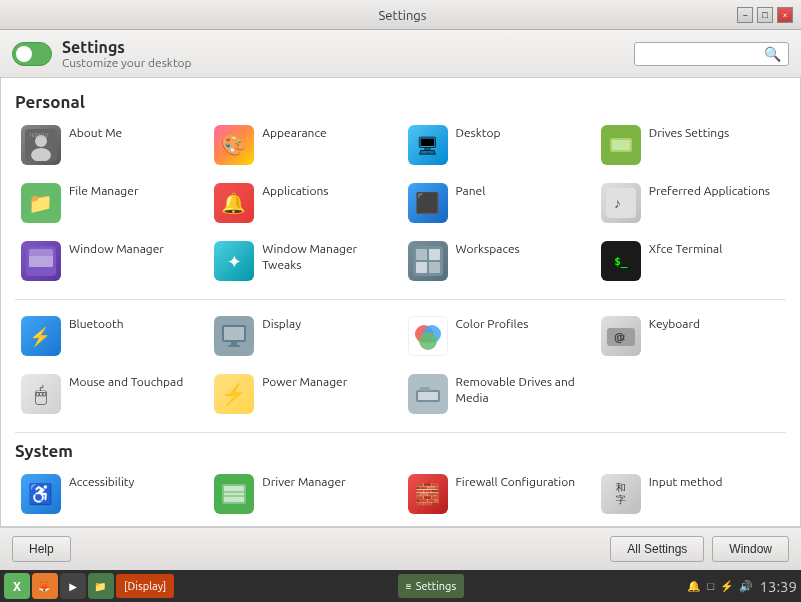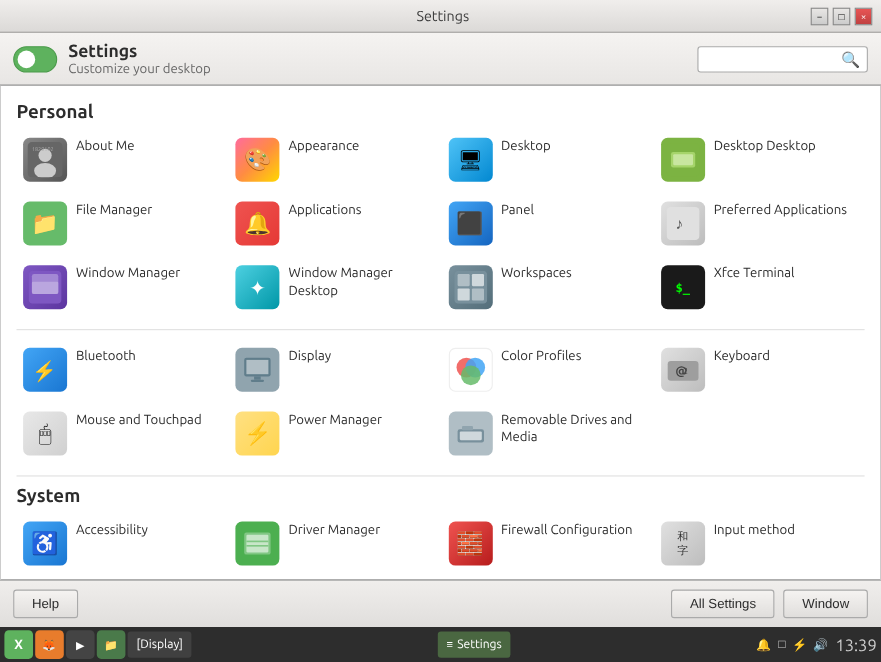--- a/index.html
+++ b/index.html
@@ -185,21 +185,21 @@
       width: 26px;
       height: 26px;
       border-radius: 4px;
       display: flex;
       align-items: center;
       justify-content: center;
       font-size: 14px;
       cursor: pointer;
     }
     .taskbar-app {
-      background: #404040;
+      background: #c2410c;
       border-radius: 3px;
       padding: 2px 8px;
       font-size: 11px;
       color: white;
       cursor: pointer;
       display: flex;
       align-items: center;
       gap: 4px;
       height: 24px;
     }
@@ -277,21 +277,21 @@
       <div class="settings-item">
         <div>
           <div style="width:40px;height:40px;background:#7cb342;border-radius:6px;display:flex;align-items:center;justify-content:center;">
             <svg width="30" height="30" viewBox="0 0 30 30">
               <rect width="30" height="30" rx="4" fill="#7cb342"></rect>
               <rect x="4" y="8" width="22" height="14" rx="2" fill="#a5d46a"></rect>
               <rect x="6" y="10" width="18" height="10" rx="1" fill="#c8e6a0"></rect>
             </svg>
           </div>
         </div>
-        <span class="item-label">Desktop Desktop</span>
+        <span class="item-label">Drives Settings</span>
       </div>
       <div class="settings-item">
         <div>
           <div style="width:40px;height:40px;background:#66bb6a;border-radius:6px;display:flex;align-items:center;justify-content:center;font-size:20px;">📁</div>
         </div>
         <span class="item-label">File Manager</span>
       </div>
       <div class="settings-item">
         <div>
           <div style="width:40px;height:40px;background:linear-gradient(135deg,#ef5350,#e53935);border-radius:6px;display:flex;align-items:center;justify-content:center;font-size:20px;color:white;">🔔</div>
@@ -324,21 +324,21 @@
               <rect x="3" y="10" width="24" height="11" rx="1" fill="#d1c4e9" opacity="0.5"></rect>
             </svg>
           </div>
         </div>
         <span class="item-label">Window Manager</span>
       </div>
       <div class="settings-item">
         <div>
           <div style="width:40px;height:40px;background:linear-gradient(135deg,#4dd0e1,#0097a7);border-radius:6px;display:flex;align-items:center;justify-content:center;font-size:18px;color:white;">✦</div>
         </div>
-        <span class="item-label">Window Manager Desktop</span>
+        <span class="item-label">Window Manager Tweaks</span>
       </div>
       <div class="settings-item">
         <div>
           <div style="width:40px;height:40px;background:linear-gradient(135deg,#78909c,#546e7a);border-radius:6px;display:flex;align-items:center;justify-content:center;">
             <svg width="30" height="30" viewBox="0 0 30 30">
               <rect width="30" height="30" rx="4" fill="#78909c"></rect>
               <rect x="3" y="3" width="11" height="11" rx="1" fill="#b0bec5"></rect>
               <rect x="16" y="3" width="11" height="11" rx="1" fill="#cfd8dc"></rect>
               <rect x="3" y="16" width="11" height="11" rx="1" fill="#cfd8dc"></rect>
               <rect x="16" y="16" width="11" height="11" rx="1" fill="#b0bec5"></rect>

